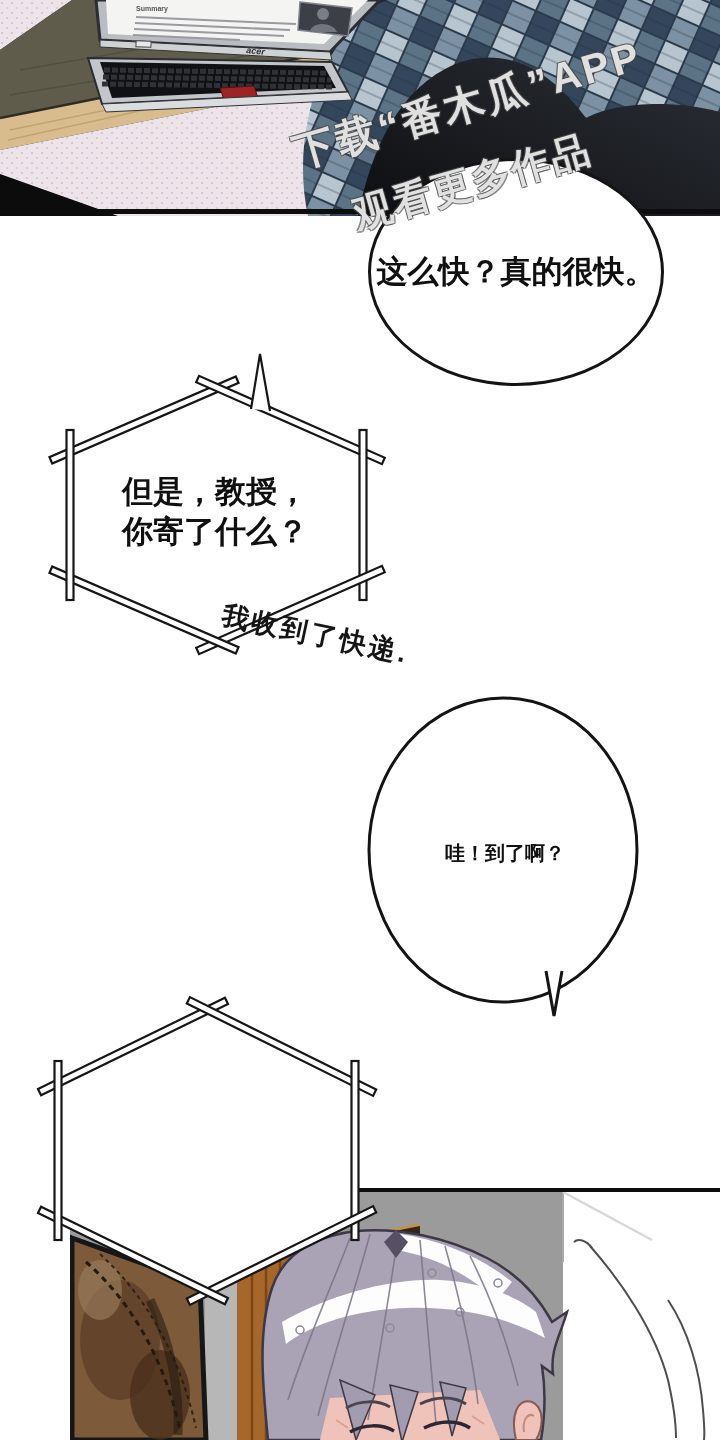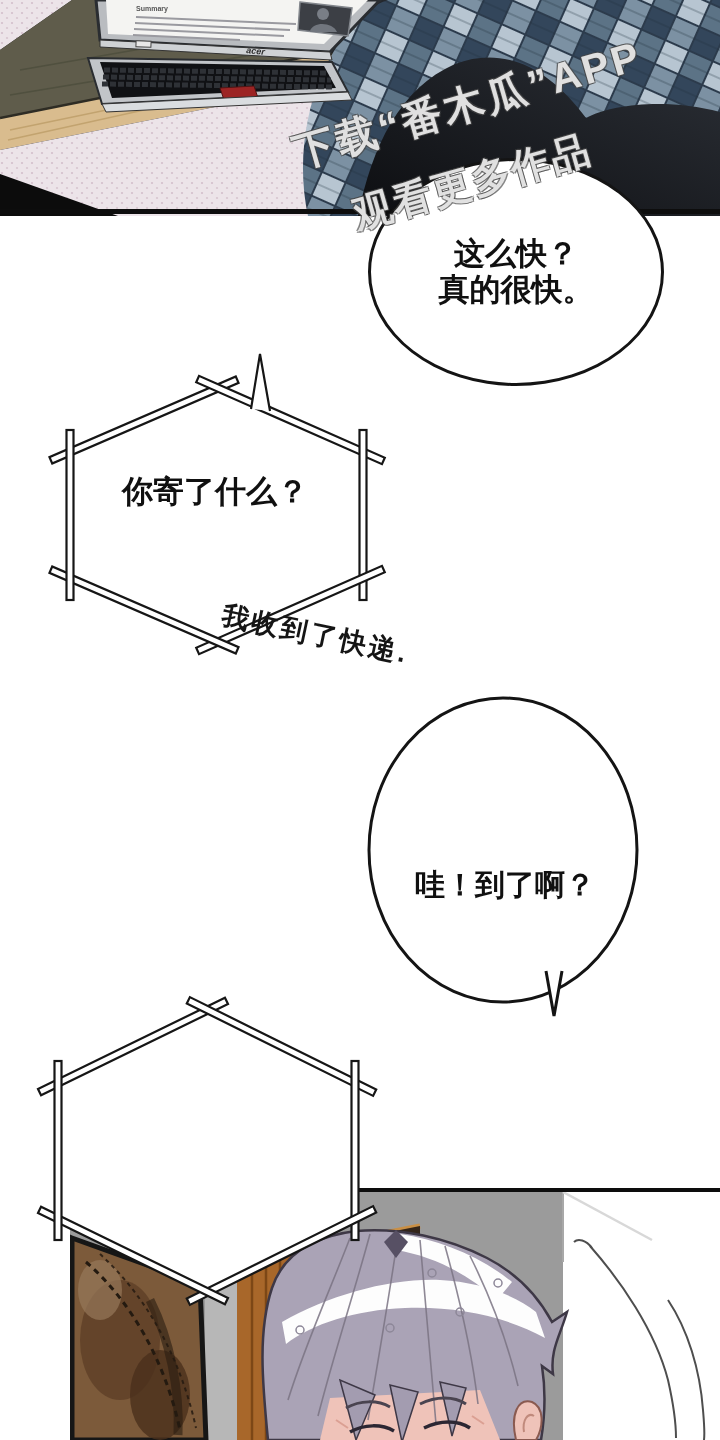--- a/index.html
+++ b/index.html
@@ -2,34 +2,34 @@
 <html><head>
 <meta charset="utf-8">
 <style>
   html,body{margin:0;padding:0;background:#ffffff;}
   .page{position:relative;width:720px;height:1440px;background:#fff;overflow:hidden;
         font-family:"Liberation Sans",sans-serif;}
   .abs{position:absolute;}
   .dlg{position:absolute;font-weight:700;color:#101010;text-align:center;
        font-family:"Liberation Sans",sans-serif;}
   .bubble1{left:368px;top:158px;width:290px;height:222px;background:#fff;
-           border:3px solid #141414;border-radius:50%;display:flex;flex-direction:column;
+           border:3px solid #141414;border-radius:50%;display:flex;flex-direction:row;
            justify-content:center;align-items:center;font-size:31px;line-height:36px;
            font-weight:700;color:#101010;}
   .watermark{left:287px;top:128px;transform:rotate(-16deg);transform-origin:left top;
              color:rgba(252,252,252,0.85);font-weight:700;white-space:nowrap;
              text-shadow:1px 1px 0 rgba(70,70,70,.65),-1px -1px 0 rgba(70,70,70,.65),
                          1px -1px 0 rgba(70,70,70,.65),-1px 1px 0 rgba(70,70,70,.65);}
   .watermark .wl1{font-size:41px;letter-spacing:3px;}
   .watermark .wl2{font-size:39px;letter-spacing:2px;margin-top:21px;margin-left:40px;}
   .note{left:226px;top:597px;transform:rotate(12deg);transform-origin:left top;
         font-size:27px;letter-spacing:3px;font-weight:700;color:#151515;white-space:nowrap;}
   .hextxt1{left:60px;top:472px;width:310px;font-size:31px;line-height:40px;}
   .hextxt2{left:40px;top:1127px;width:335px;font-size:31px;line-height:39px;}
-  .bub2txt{left:370px;top:836px;width:270px;font-size:30px;line-height:34px;margin-top:32px;}
+  .bub2txt{left:370px;top:836px;width:270px;font-size:20px;line-height:34px;}
 </style>
 </head>
 <body>
 
 <div class="page">
 
   <svg class="abs" style="left:0;top:0" width="720" height="216" viewBox="0 0 720 216">
     <defs>
       <linearGradient id="gdark" x1="0" y1="1" x2="1" y2="0">
         <stop offset="0" stop-color="#0d0e11"></stop>
@@ -168,20 +168,21 @@
       <rect x="42.5" y="416.5" width="203" height="7" transform="rotate(-23.4 144 420)"></rect>
       <rect x="189" y="416.5" width="203" height="7" transform="rotate(23.8 290.5 420)"></rect>
       <rect x="278" y="511.5" width="170" height="7" transform="rotate(90 363 515)"></rect>
       <rect x="189" y="606.5" width="203" height="7" transform="rotate(-23.8 290.5 610)"></rect>
       <rect x="42.5" y="606.5" width="203" height="7" transform="rotate(23.4 144 610)"></rect>
       <rect x="-15" y="511.5" width="170" height="7" transform="rotate(90 70 515)"></rect>
     </g>
     <path d="M251,409 L260,354 L270,411" fill="#ffffff" stroke="#161616" stroke-width="2.2"></path>
   </svg>
   <div class="dlg hextxt1">
+    <div>但是，教授，</div>
     <div>你寄了什么？</div>
   </div>
 
   <div class="note abs">我收到了快递.</div>
 
   <svg class="abs" style="left:355px;top:690px" width="300" height="335" viewBox="355 690 300 335">
     <ellipse cx="503" cy="850" rx="134" ry="152" fill="#ffffff" stroke="#141414" stroke-width="3"></ellipse>
     <path d="M546,971 L554,1016 L562,971" fill="#ffffff" stroke="#141414" stroke-width="3"></path>
   </svg>
   <div class="dlg bub2txt">哇！到了啊？</div>

